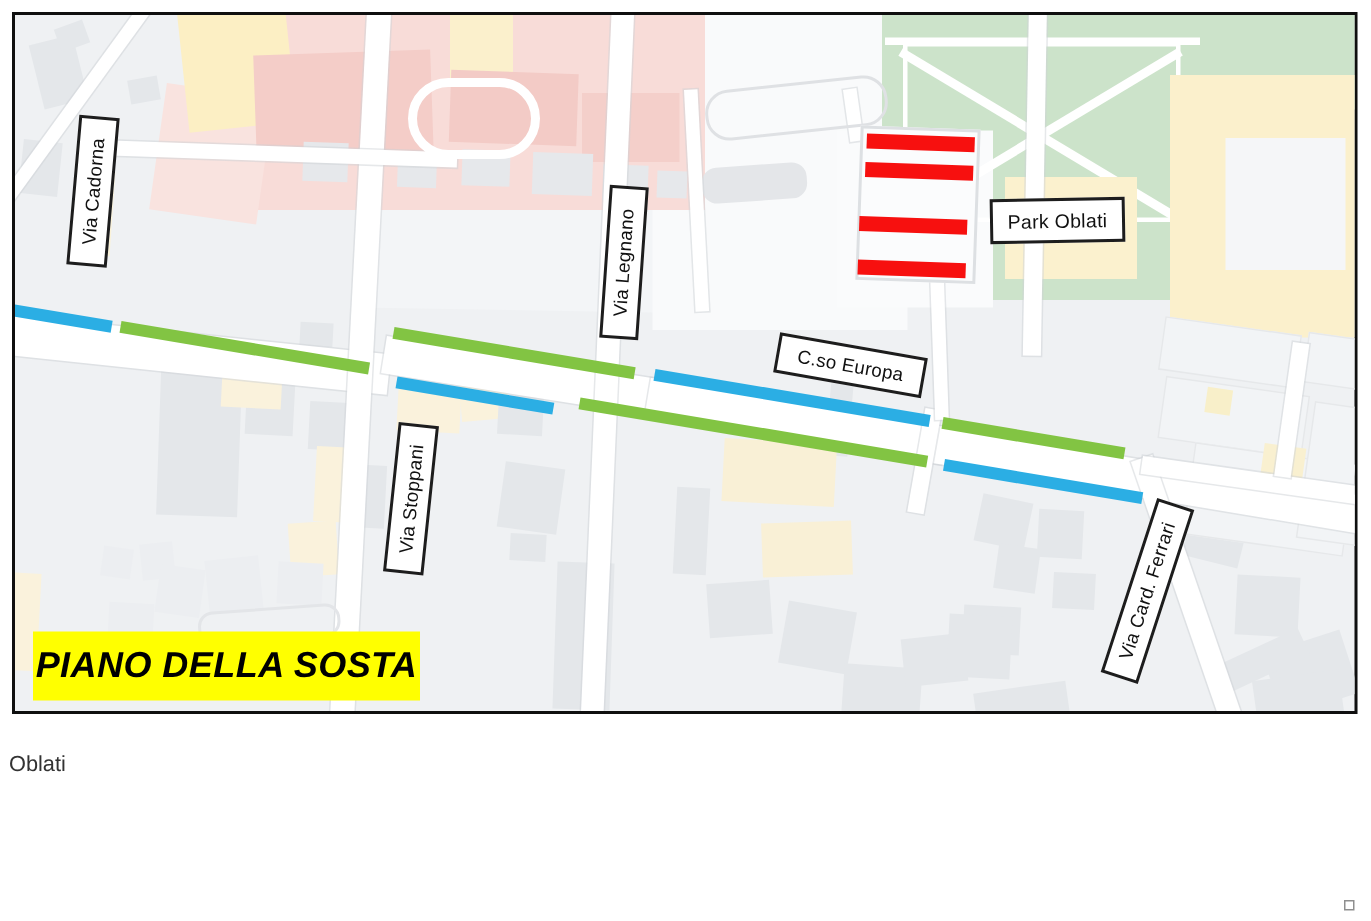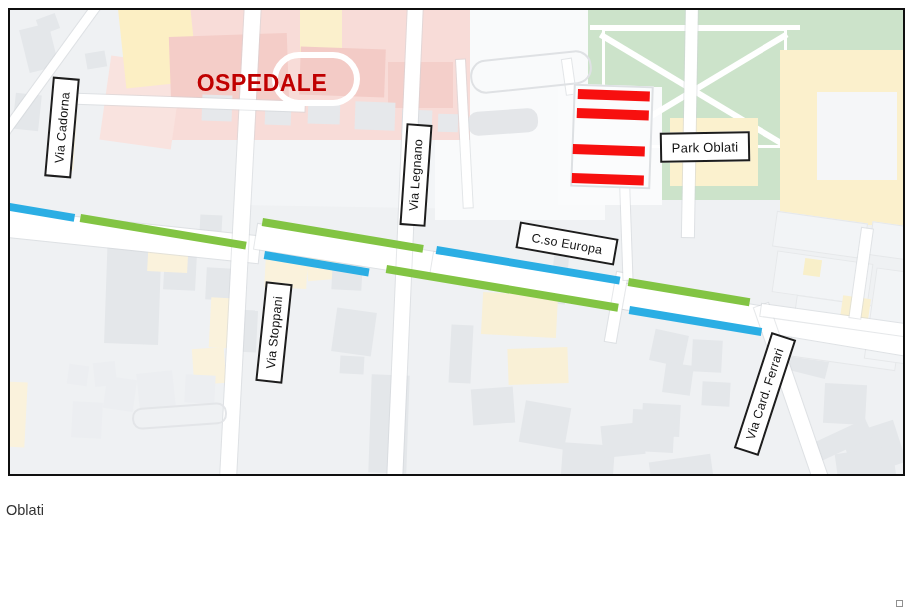--- a/index.html
+++ b/index.html
@@ -162,29 +162,31 @@
       <div style="left: 0px; top: 193px; width: 66px; height: 8px; transform: rotate(9.5deg); background: rgb(43, 174, 228); transform-origin: 0px 0px;"></div>
       <div style="left: 71px; top: 204px; width: 168px; height: 8px; transform: rotate(9.5deg); background: rgb(130, 196, 67); transform-origin: 0px 0px;"></div>
       <div style="left: 253px; top: 208px; width: 163px; height: 8px; transform: rotate(9.5deg); background: rgb(130, 196, 67); transform-origin: 0px 0px;"></div>
       <div style="left: 427px; top: 236px; width: 186px; height: 8px; transform: rotate(9.5deg); background: rgb(43, 174, 228); transform-origin: 0px 0px;"></div>
       <div style="left: 619px; top: 268px; width: 123px; height: 8px; transform: rotate(9.5deg); background: rgb(130, 196, 67); transform-origin: 0px 0px;"></div>
       <div style="left: 255px; top: 241px; width: 106px; height: 8px; transform: rotate(9.5deg); background: rgb(43, 174, 228); transform-origin: 0px 0px;"></div>
       <div style="left: 377px; top: 255px; width: 235px; height: 8px; transform: rotate(9.5deg); background: rgb(130, 196, 67); transform-origin: 0px 0px;"></div>
       <div style="left: 620px; top: 296px; width: 134px; height: 8px; transform: rotate(9.5deg); background: rgb(43, 174, 228); transform-origin: 0px 0px;"></div>
     </div>
 
-  <div id="ospedale">OSPEDALE</div>
 
   <div class="street-label" id="lbl-cadorna">Via Cadorna</div>
   <div class="street-label" id="lbl-legnano">Via Legnano</div>
   <div class="street-label" id="lbl-stoppani">Via Stoppani</div>
   <div class="street-label" id="lbl-ferrari">Via Card. Ferrari</div>
   <div class="street-label" id="lbl-europa">C.so Europa</div>
   <div class="street-label" id="lbl-park">Park Oblati</div>
 
+  <div id="piano-box">
+    <span>PIANO DELLA SOSTA</span>
+  </div>
 </div>
 
 <div id="legend">
   <div id="legend-title">Oblati</div>
 
 </div>
 
 <div id="resize-handle"></div>
 
 </body></html>

